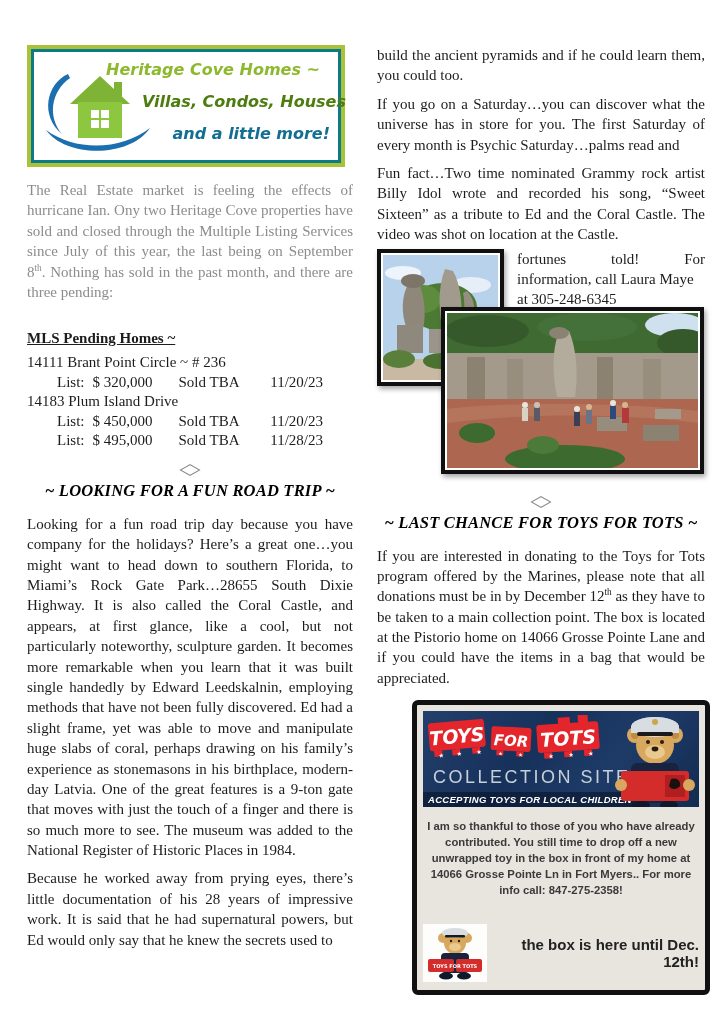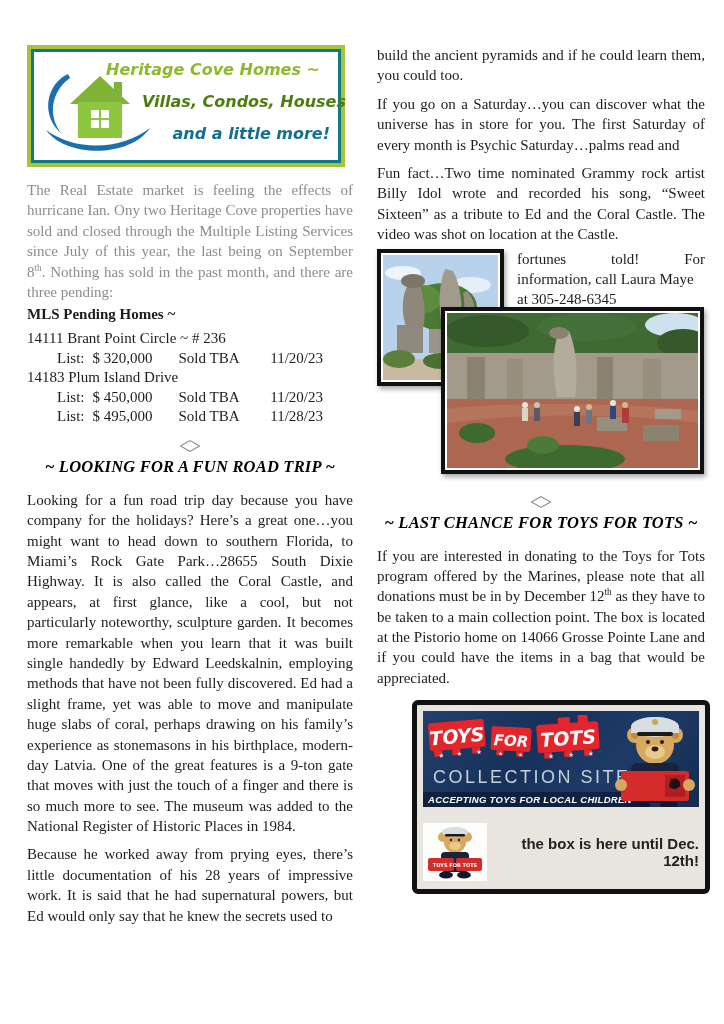--- a/index.html
+++ b/index.html
@@ -22,22 +22,22 @@
   .logo-l3{position:absolute;right:8px;top:72px;font-family:"DejaVu Sans",sans-serif;
     font-weight:bold;font-style:italic;font-size:16px;color:#136f92;white-space:nowrap;}
 
   p{margin:0;}
   .jtext{text-align:justify;font-size:15px;line-height:1.36;}
   .gray{color:#8c8c8c;}
   .black{color:#1c1c1c;}
   .mt{margin-top:13px;}
   .mts{margin-top:8px;}
 
-  .mls-head{font-weight:bold;font-size:15px;color:#1c1c1c;
-    margin-top:4px;margin-bottom:6px;}
+  .mls-head{font-weight:bold;text-decoration:underline;font-size:15px;color:#1c1c1c;
+    margin-top:28px;margin-bottom:6px;}
   .listing-addr{font-size:15px;line-height:1.3;}
   .listing-row{display:flex;font-size:15px;line-height:1.3;padding-left:30px;padding-right:30px;}
   .listing-row .price{margin-left:8px;}
   .listing-row .sold{margin-left:26px;}
   .listing-row .ldate{margin-left:auto;}
 
   .divider{ text-align:center;margin:10px 0 6px 0;height:14px;}
   .diamond-outer{display:inline-block;transform:scaleX(1.5) scaleY(0.85);}
   .diamond{display:inline-block;width:8px;height:8px;border:1.3px solid #8a8a8a;
     transform:rotate(45deg);}
@@ -269,20 +269,21 @@
         <rect x="8" y="58" width="68" height="30" rx="3" fill="#d42b2b"></rect>
         <rect x="52" y="62" width="20" height="22" fill="#b01f1f"></rect>
         <path d="M58,66 c6,-2 10,2 9,7 c-3,4 -9,4 -11,0 Z" fill="#1a1010"></path>
         <circle cx="8" cy="72" r="6" fill="#d9a85f"></circle>
           <circle cx="76" cy="72" r="6" fill="#d9a85f"></circle>
         <ellipse cx="28" cy="92" rx="9" ry="4" fill="#10182c"></ellipse>
           <ellipse cx="56" cy="92" rx="9" ry="4" fill="#10182c"></ellipse>
       </svg>
     </div>
 
+    <div class="flyer-body">I am so thankful to those of you who have already contributed.  You still time to drop off a new unwrapped toy in the box in front of my home at 14066 Grosse Pointe Ln in Fort Myers.. For more info call: 847-275-2358!</div>
 
     <div class="flyer-footer">
       <div class="mini-bear-tile">
         <svg width="58" height="54" viewBox="0 0 58 54">
           <circle cx="17" cy="12" r="5" fill="#d9a85f"></circle>
             <circle cx="41" cy="12" r="5" fill="#d9a85f"></circle>
           <circle cx="29" cy="17" r="11" fill="#d9a85f"></circle>
           <ellipse cx="29" cy="21" rx="6" ry="4" fill="#e9c98d"></ellipse>
           <circle cx="25" cy="15" r="1.2" fill="#2a1d10"></circle>
             <circle cx="33" cy="15" r="1.2" fill="#2a1d10"></circle>

